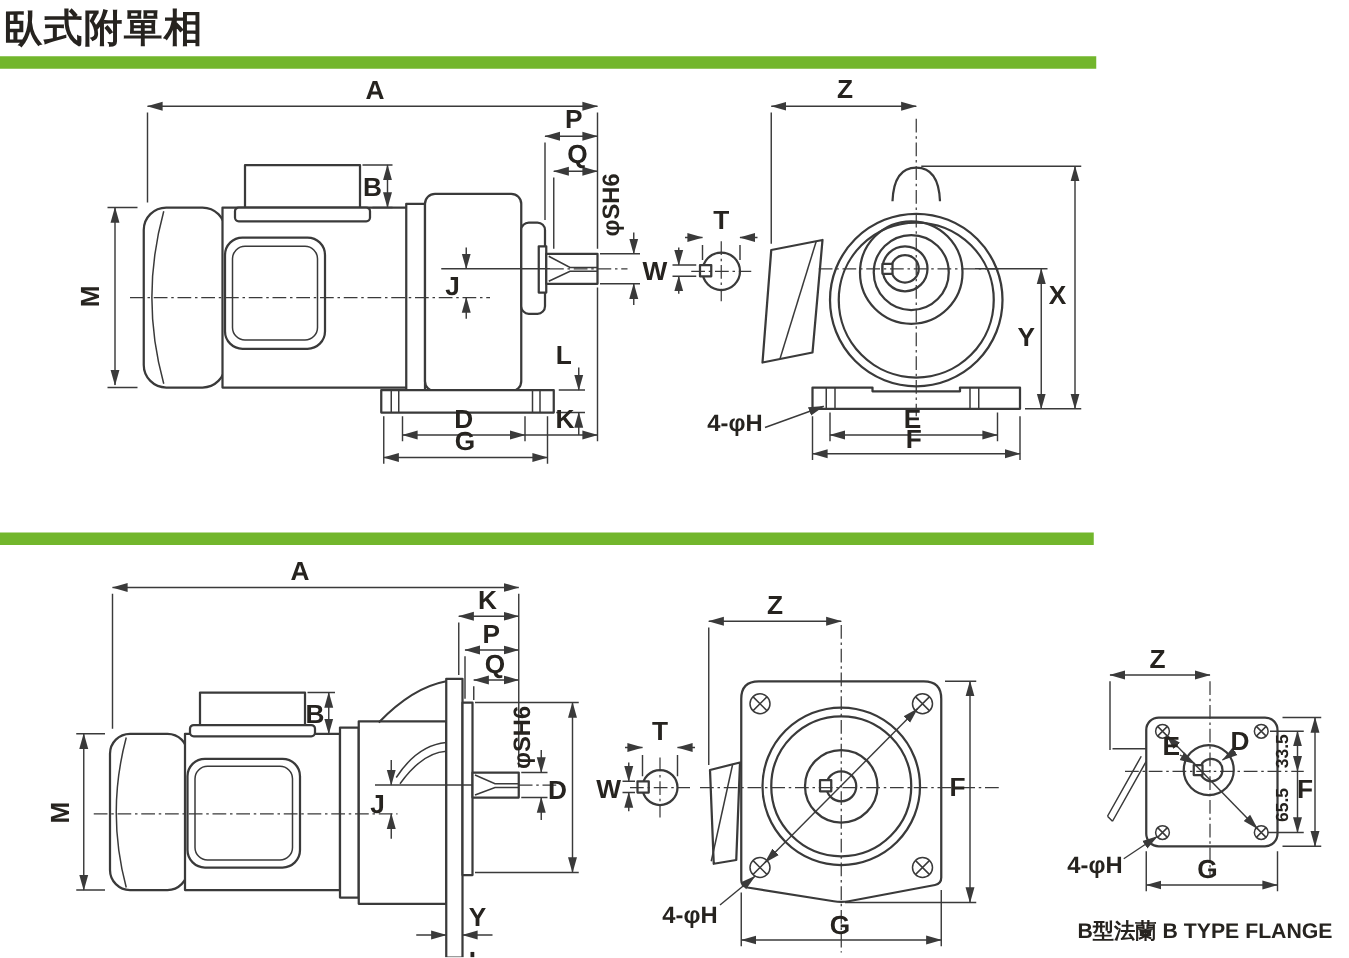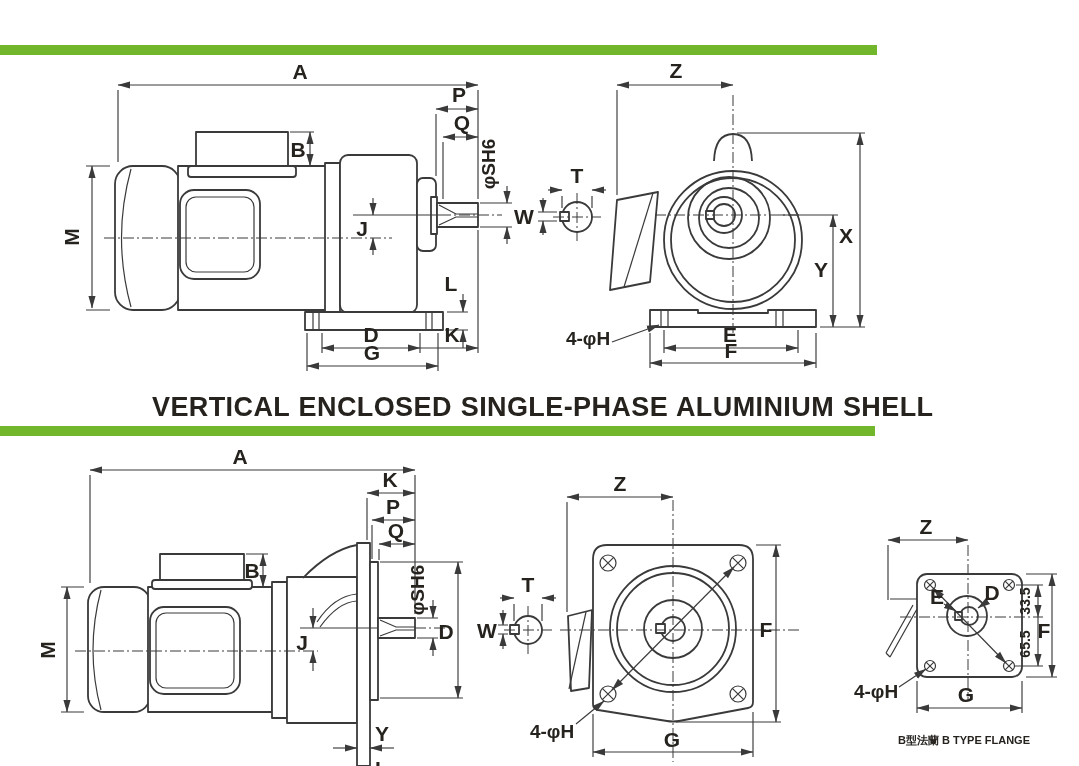--- a/index.html
+++ b/index.html
@@ -19,30 +19,30 @@
   #svg-bottom{top:440px;}
   svg text{font-family:"Liberation Sans",sans-serif;font-size:21px;font-weight:bold;fill:#26231f;}
   svg text.md{font-size:19px;}
   svg text.sm{font-size:14px;}
   .o{stroke:#3a3a3a;stroke-width:1.8;fill:none;stroke-linejoin:round;}
   .of{stroke:#3a3a3a;stroke-width:1.8;fill:#fff;stroke-linejoin:round;}
   .t{stroke:#3a3a3a;stroke-width:1.2;fill:none;}
   .d{stroke:#3a3a3a;stroke-width:1.15;fill:none;}
   .cl{stroke:#3a3a3a;stroke-width:1;fill:none;stroke-dasharray:11 3 2 3;}
   .cap{position:absolute;left:854px;top:733px;width:220px;text-align:center;
-       font-size:11px;font-weight:bold;white-space:nowrap;}
+       font-size:17px;font-weight:bold;white-space:nowrap;}
 </style>
 </head>
 <body>
 
 <div class="page">
 
+  <div class="hdr-zh" id="hdr1-zh">臥式附單相</div>
   <div class="greenbar" id="bar1" style="background: rgb(114, 182, 44);"></div>
 
-  <div class="hdr-en" id="hdr2-en">VERTICAL ENCLOSED SINGLE-PHASE ALUMINIUM SHELL</div>
   <div class="greenbar" id="bar2" style="background: rgb(114, 182, 44);"></div>
 
   <svg id="svg-top" width="1079" height="334" viewBox="0 56 1079 334">
     <defs>
       <marker id="ah-t" viewBox="0 0 12 8" refX="11.5" refY="4" markerWidth="11" markerHeight="8" orient="auto-start-reverse">
           <path d="M0,0.6 L12,4 L0,7.4 Z" fill="#3a3a3a"></path>
         </marker>
     </defs>
 
     <g>

